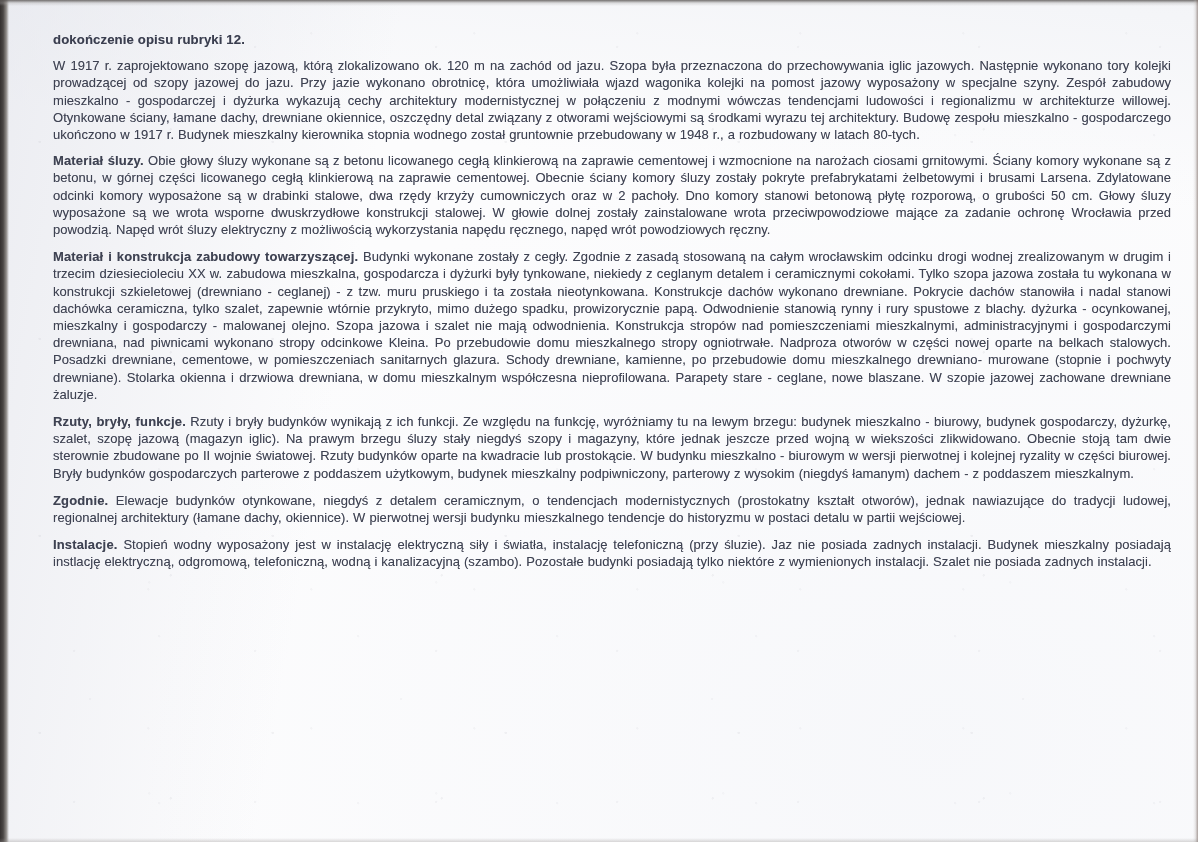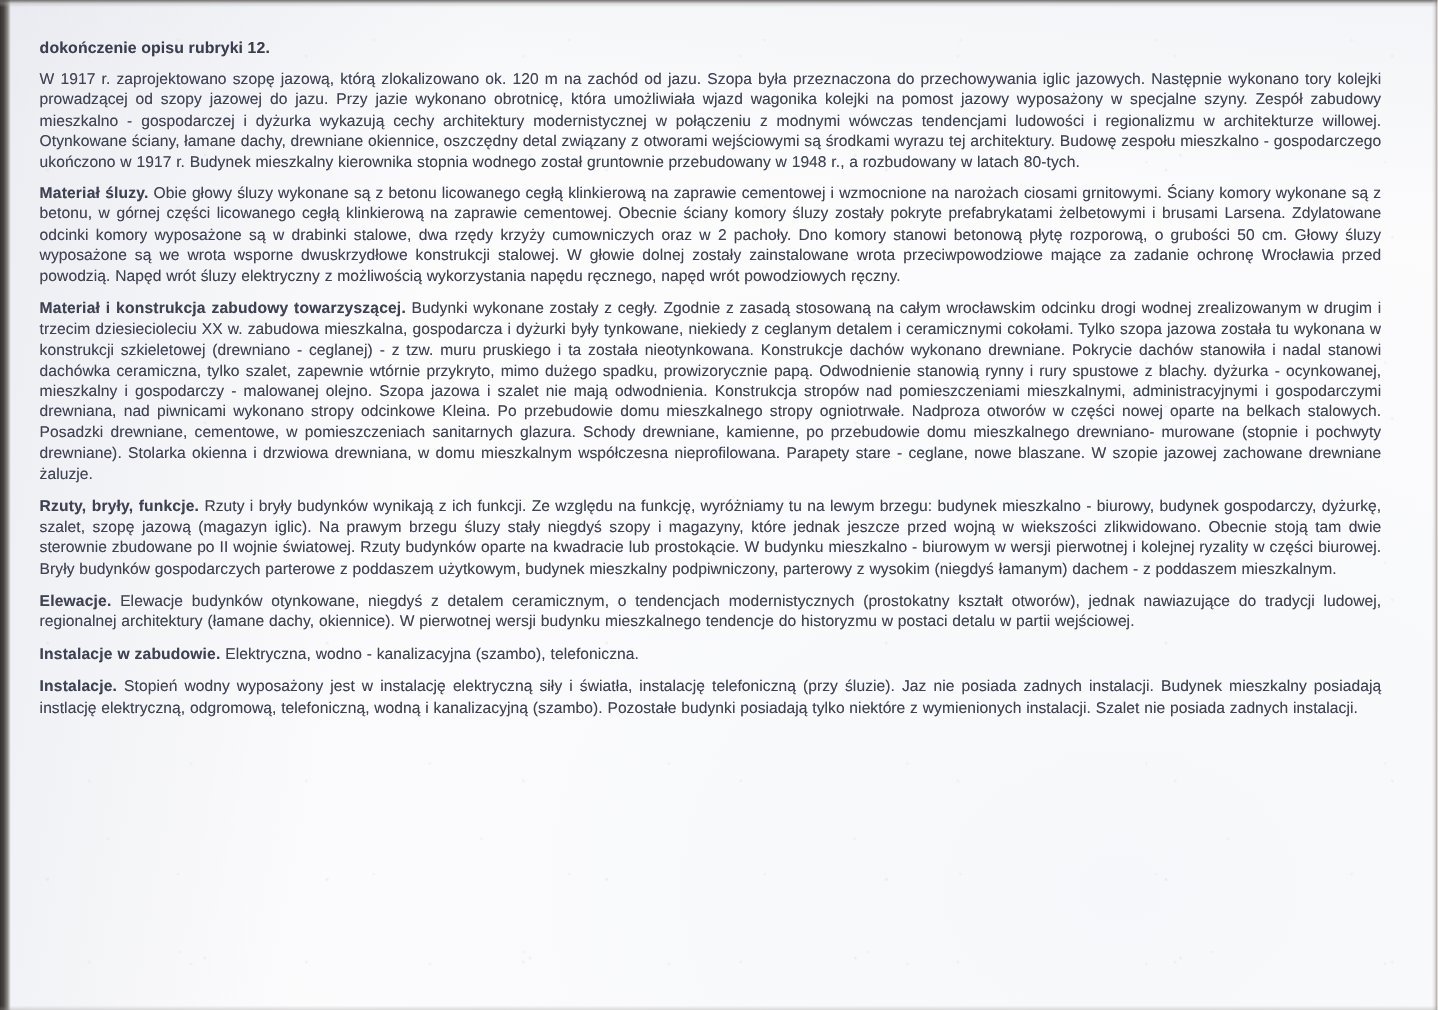--- a/index.html
+++ b/index.html
@@ -62,21 +62,21 @@
       radial-gradient(circle at 80% 81%, rgba(176,176,184,.20) 0 1px, transparent 1.4px),
       radial-gradient(circle at 29% 90%, rgba(176,176,184,.20) 0 1px, transparent 1.4px),
       radial-gradient(circle at 91% 24%, rgba(176,176,184,.18) 0 1px, transparent 1.4px),
       radial-gradient(circle at 52% 76%, rgba(176,176,184,.16) 0 1px, transparent 1.4px);
     background-size: 233px 197px, 181px 151px, 271px 223px, 199px 167px, 311px 241px, 163px 139px, 287px 211px;
   }
 
   
   #text-body {
     position: absolute;
-    left: 33px;
+    left: 53px;
     top: 31px;
     width: 1118px;
   }
 
   .para {
     color: #3e4252;
     font-size: 13px;
     line-height: 17.2px;
     text-align: justify;
     margin: 0 0 10px 0;
@@ -124,20 +124,19 @@
 
     <p class="para tight">W 1917 r. zaprojektowano szopę jazową, którą zlokalizowano ok. 120 m na zachód od jazu. Szopa była przeznaczona do przechowywania iglic jazowych. Następnie wykonano tory kolejki prowadzącej od szopy jazowej do jazu. Przy jazie wykonano obrotnicę, która umożliwiała wjazd wagonika kolejki na pomost jazowy wyposażony w specjalne szyny. Zespół zabudowy  mieszkalno - gospodarczej i dyżurka wykazują cechy architektury modernistycznej w połączeniu z modnymi wówczas tendencjami ludowości i regionalizmu w architekturze willowej. Otynkowane ściany, łamane dachy, drewniane okiennice, oszczędny detal związany z otworami wejściowymi są środkami wyrazu tej architektury. Budowę zespołu mieszkalno - gospodarczego ukończono w 1917 r. Budynek mieszkalny kierownika stopnia wodnego został gruntownie przebudowany w 1948 r., a rozbudowany w latach 80-tych.</p>
 
 
     <p class="para"><span class="lead">Materiał śluzy.</span><span> Obie głowy śluzy wykonane są z betonu licowanego cegłą klinkierową na zaprawie cementowej i wzmocnione na narożach ciosami grnitowymi. Ściany komory wykonane są z betonu, w górnej części licowanego cegłą klinkierową na zaprawie cementowej. Obecnie ściany komory śluzy zostały pokryte prefabrykatami żelbetowymi i brusami Larsena. Zdylatowane odcinki komory wyposażone są w drabinki stalowe, dwa rzędy krzyży cumowniczych oraz w 2 pachoły. Dno komory stanowi betonową płytę rozporową, o grubości 50 cm. Głowy śluzy wyposażone są we wrota wsporne dwuskrzydłowe konstrukcji stalowej. W głowie dolnej zostały zainstalowane wrota przeciwpowodziowe mające za zadanie ochronę Wrocławia przed powodzią. Napęd wrót śluzy elektryczny z możliwością wykorzystania napędu ręcznego, napęd wrót powodziowych ręczny.</span></p>
 
     <p class="para"><span class="lead">Materiał i konstrukcja zabudowy towarzyszącej.</span><span> Budynki wykonane zostały z cegły. Zgodnie z zasadą stosowaną na całym wrocławskim odcinku drogi wodnej zrealizowanym w drugim i trzecim dziesiecioleciu XX w. zabudowa mieszkalna, gospodarcza i dyżurki były tynkowane, niekiedy z ceglanym detalem i ceramicznymi cokołami. Tylko szopa jazowa została tu wykonana w konstrukcji szkieletowej (drewniano - ceglanej) - z tzw. muru pruskiego i ta została nieotynkowana. Konstrukcje dachów wykonano drewniane. Pokrycie dachów  stanowiła i nadal stanowi dachówka ceramiczna, tylko szalet, zapewnie wtórnie przykryto, mimo dużego spadku, prowizorycznie papą. Odwodnienie stanowią rynny i rury spustowe z blachy. dyżurka - ocynkowanej, mieszkalny i gospodarczy - malowanej olejno. Szopa jazowa i szalet nie mają odwodnienia. Konstrukcja stropów nad pomieszczeniami mieszkalnymi, administracyjnymi i gospodarczymi drewniana, nad piwnicami wykonano stropy odcinkowe Kleina. Po przebudowie domu mieszkalnego stropy ogniotrwałe. Nadproza otworów w części nowej oparte na belkach stalowych. Posadzki drewniane, cementowe, w pomieszczeniach sanitarnych glazura. Schody drewniane, kamienne, po przebudowie domu mieszkalnego drewniano- murowane (stopnie i pochwyty drewniane). Stolarka okienna i drzwiowa drewniana, w domu mieszkalnym współczesna nieprofilowana. Parapety stare - ceglane, nowe blaszane. W szopie jazowej zachowane drewniane żaluzje.</span></p>
 
     <p class="para"><span class="lead">Rzuty, bryły, funkcje.</span><span> Rzuty i bryły budynków wynikają z ich funkcji. Ze względu na funkcję, wyróżniamy tu na lewym brzegu: budynek mieszkalno - biurowy, budynek gospodarczy, dyżurkę, szalet, szopę jazową (magazyn iglic).  Na prawym brzegu śluzy stały niegdyś szopy i magazyny, które jednak jeszcze przed wojną w wiekszości zlikwidowano. Obecnie stoją tam dwie sterownie zbudowane po II wojnie światowej. Rzuty budynków oparte na kwadracie lub prostokącie. W budynku mieszkalno - biurowym w wersji pierwotnej i kolejnej ryzality w części biurowej. Bryły budynków gospodarczych parterowe z poddaszem użytkowym, budynek mieszkalny podpiwniczony, parterowy z wysokim (niegdyś łamanym) dachem - z poddaszem mieszkalnym.</span></p>
 
-    <p class="para"><span class="lead">Elewacje.</span><span> Elewacje budynków otynkowane, niegdyś z detalem ceramicznym, o tendencjach modernistycznych (prostokatny kształt otworów), jednak nawiazujące do tradycji ludowej, regionalnej architektury (łamane dachy, okiennice). W pierwotnej wersji budynku mieszkalnego tendencje do historyzmu w postaci detalu w partii wejściowej.</span></p>
+    <p class="para"><span class="lead">Zgodnie.</span><span> Elewacje budynków otynkowane, niegdyś z detalem ceramicznym, o tendencjach modernistycznych (prostokatny kształt otworów), jednak nawiazujące do tradycji ludowej, regionalnej architektury (łamane dachy, okiennice). W pierwotnej wersji budynku mieszkalnego tendencje do historyzmu w postaci detalu w partii wejściowej.</span></p>
 
-    <p class="para"><span class="lead">Instalacje w zabudowie.</span><span> Elektryczna, wodno - kanalizacyjna (szambo), telefoniczna.</span></p>
 
     <p class="para"><span class="lead">Instalacje.</span><span> Stopień wodny wyposażony jest w instalację elektryczną siły i światła, instalację telefoniczną (przy śluzie). Jaz nie posiada zadnych instalacji. Budynek mieszkalny posiadają instlację elektryczną, odgromową, telefoniczną, wodną i kanalizacyjną (szambo). Pozostałe budynki posiadają tylko niektóre z wymienionych instalacji. Szalet nie posiada zadnych instalacji.</span></p>
 
   </div>
 </div>
 
 </body></html>

